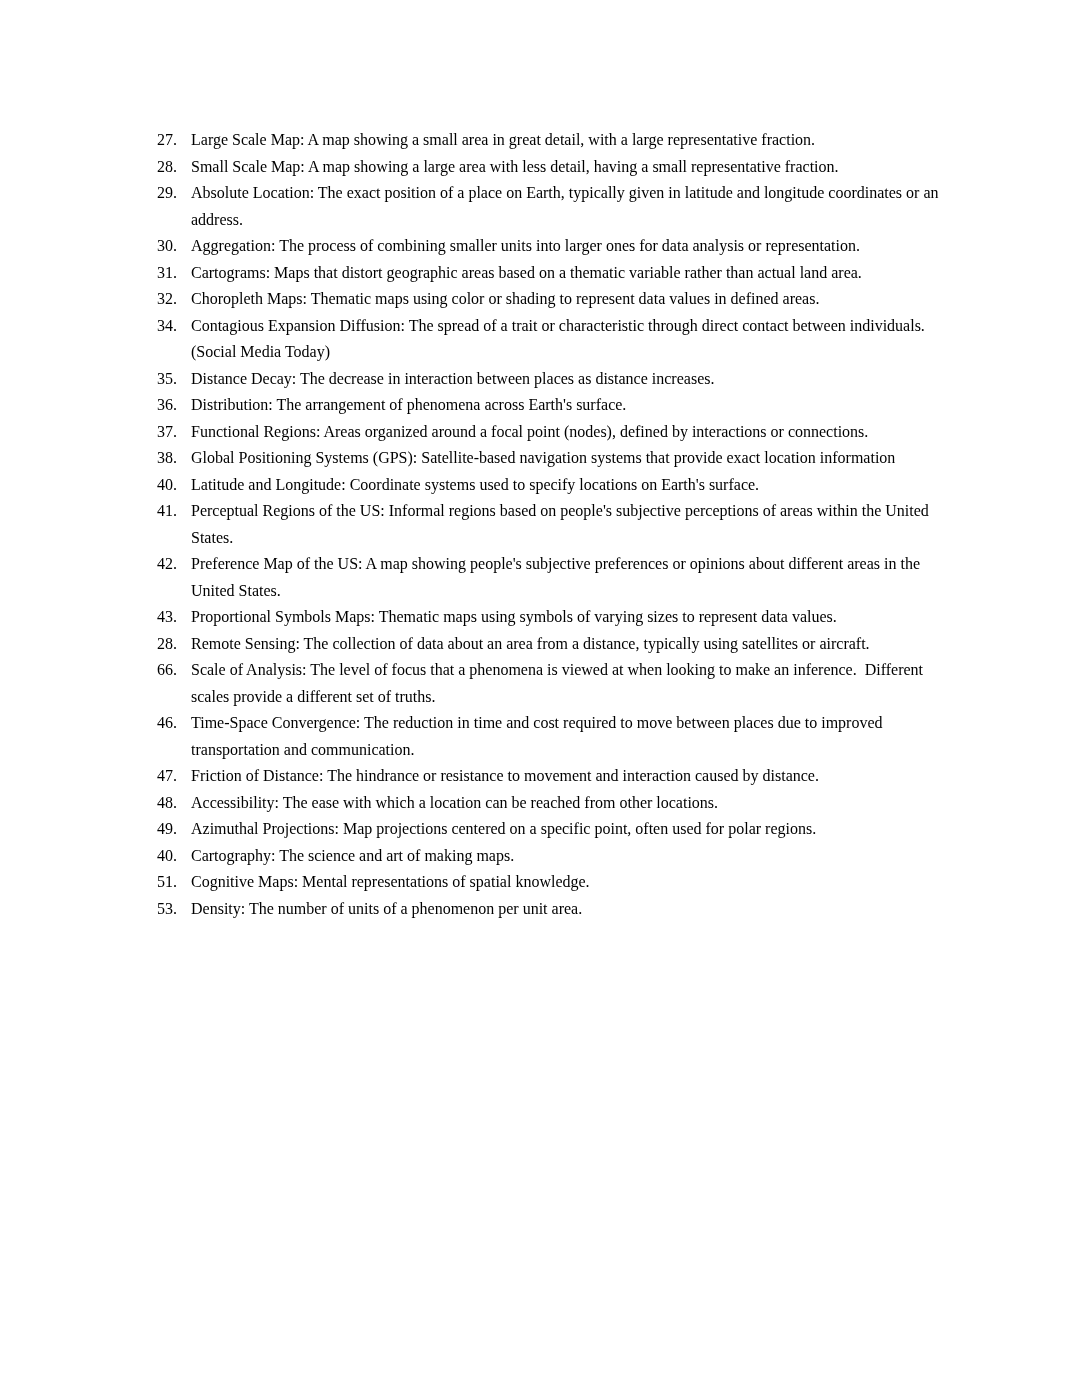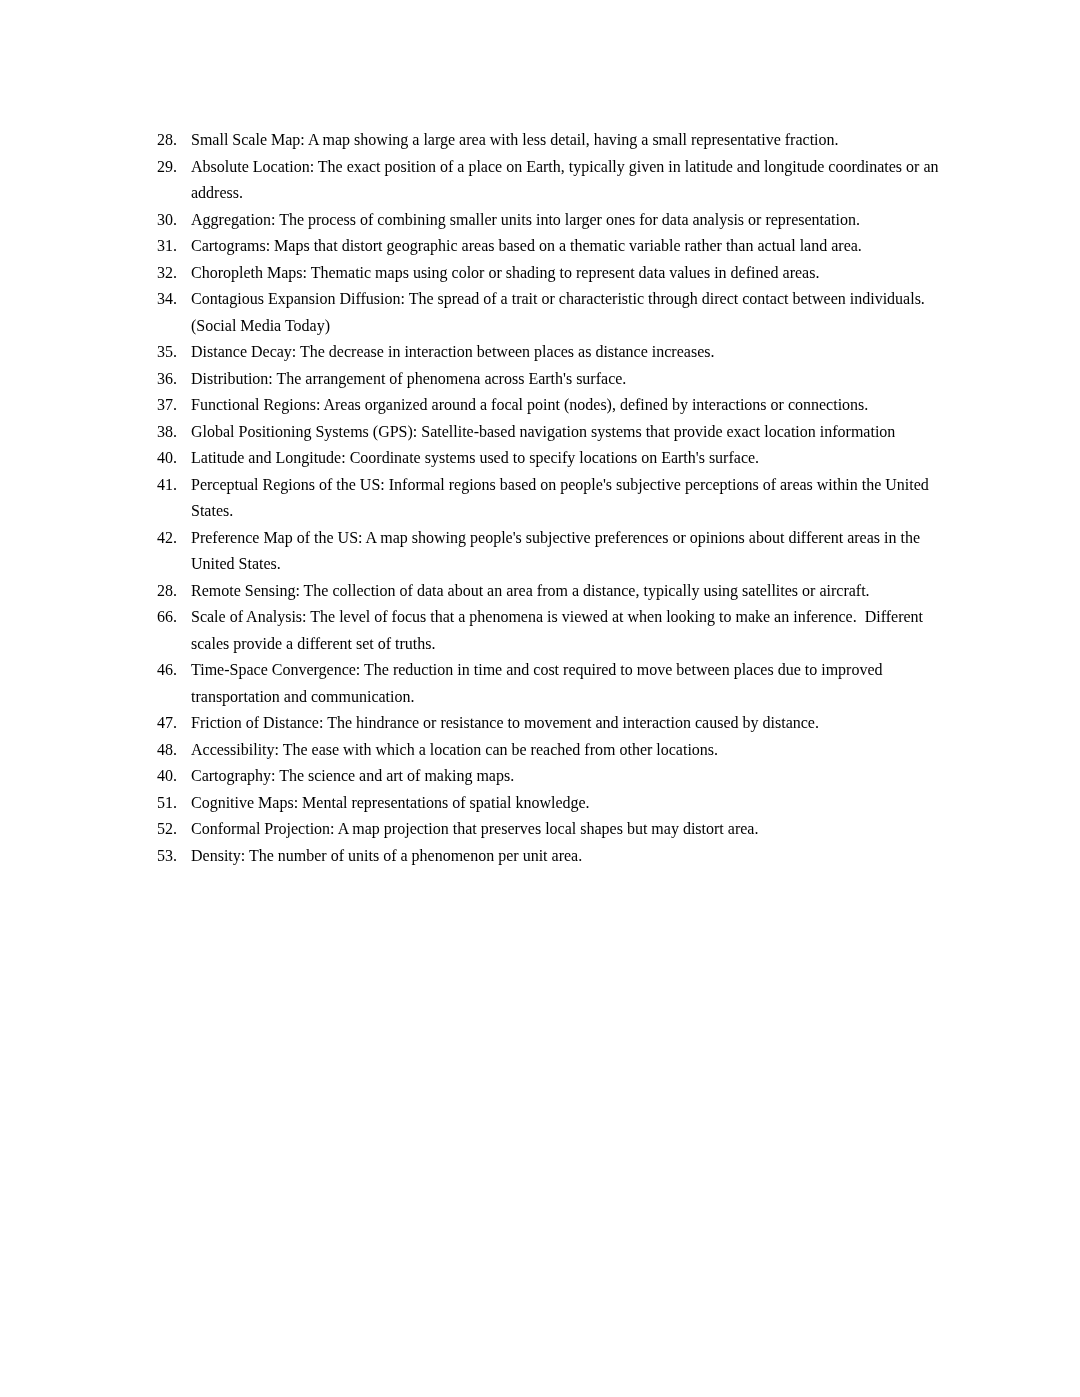--- a/index.html
+++ b/index.html
@@ -37,20 +37,24 @@
     flex: 1 1 auto;
     max-width: 765px;
     white-space: pre-wrap;
   }
 </style>
 </head>
 <body>
 
 <div class="page">
   <div class="content" id="list">
+      <div class="item">
+        <span class="num">27.</span>
+        <span class="text">Large Scale Map: A map showing a small area in great detail, with a large representative fraction.</span>
+      </div>
       <div class="item">
         <span class="num">28.</span>
         <span class="text">Small Scale Map: A map showing a large area with less detail, having a small representative fraction.</span>
       </div>
       <div class="item">
         <span class="num">29.</span>
         <span class="text">Absolute Location: The exact position of a place on Earth, typically given in latitude and longitude coordinates or an address.</span>
       </div>
       <div class="item">
         <span class="num">30.</span>
@@ -90,49 +94,53 @@
       </div>
       <div class="item">
         <span class="num">41.</span>
         <span class="text">Perceptual Regions of the US: Informal regions based on people's subjective perceptions of areas within the United States.</span>
       </div>
       <div class="item">
         <span class="num">42.</span>
         <span class="text">Preference Map of the US: A map showing people's subjective preferences or opinions about different areas in the United States.</span>
       </div>
       <div class="item">
+        <span class="num">43.</span>
+        <span class="text">Proportional Symbols Maps: Thematic maps using symbols of varying sizes to represent data values.</span>
+      </div>
+      <div class="item">
         <span class="num">28.</span>
         <span class="text">Remote Sensing: The collection of data about an area from a distance, typically using satellites or aircraft.</span>
       </div>
       <div class="item">
         <span class="num">66.</span>
         <span class="text">Scale of Analysis: The level of focus that a phenomena is viewed at when looking to make an inference.  Different scales provide a different set of truths.</span>
       </div>
       <div class="item">
         <span class="num">46.</span>
         <span class="text">Time-Space Convergence: The reduction in time and cost required to move between places due to improved transportation and communication.</span>
       </div>
       <div class="item">
         <span class="num">47.</span>
         <span class="text">Friction of Distance: The hindrance or resistance to movement and interaction caused by distance.</span>
       </div>
       <div class="item">
         <span class="num">48.</span>
         <span class="text">Accessibility: The ease with which a location can be reached from other locations.</span>
       </div>
       <div class="item">
+        <span class="num">49.</span>
+        <span class="text">Azimuthal Projections: Map projections centered on a specific point, often used for polar regions.</span>
+      </div>
+      <div class="item">
         <span class="num">40.</span>
         <span class="text">Cartography: The science and art of making maps.</span>
       </div>
       <div class="item">
         <span class="num">51.</span>
         <span class="text">Cognitive Maps: Mental representations of spatial knowledge.</span>
-      </div>
-      <div class="item">
-        <span class="num">52.</span>
-        <span class="text">Conformal Projection: A map projection that preserves local shapes but may distort area.</span>
       </div>
       <div class="item">
         <span class="num">53.</span>
         <span class="text">Density: The number of units of a phenomenon per unit area.</span>
       </div>
     </div>
 </div>
 
 </body></html>

